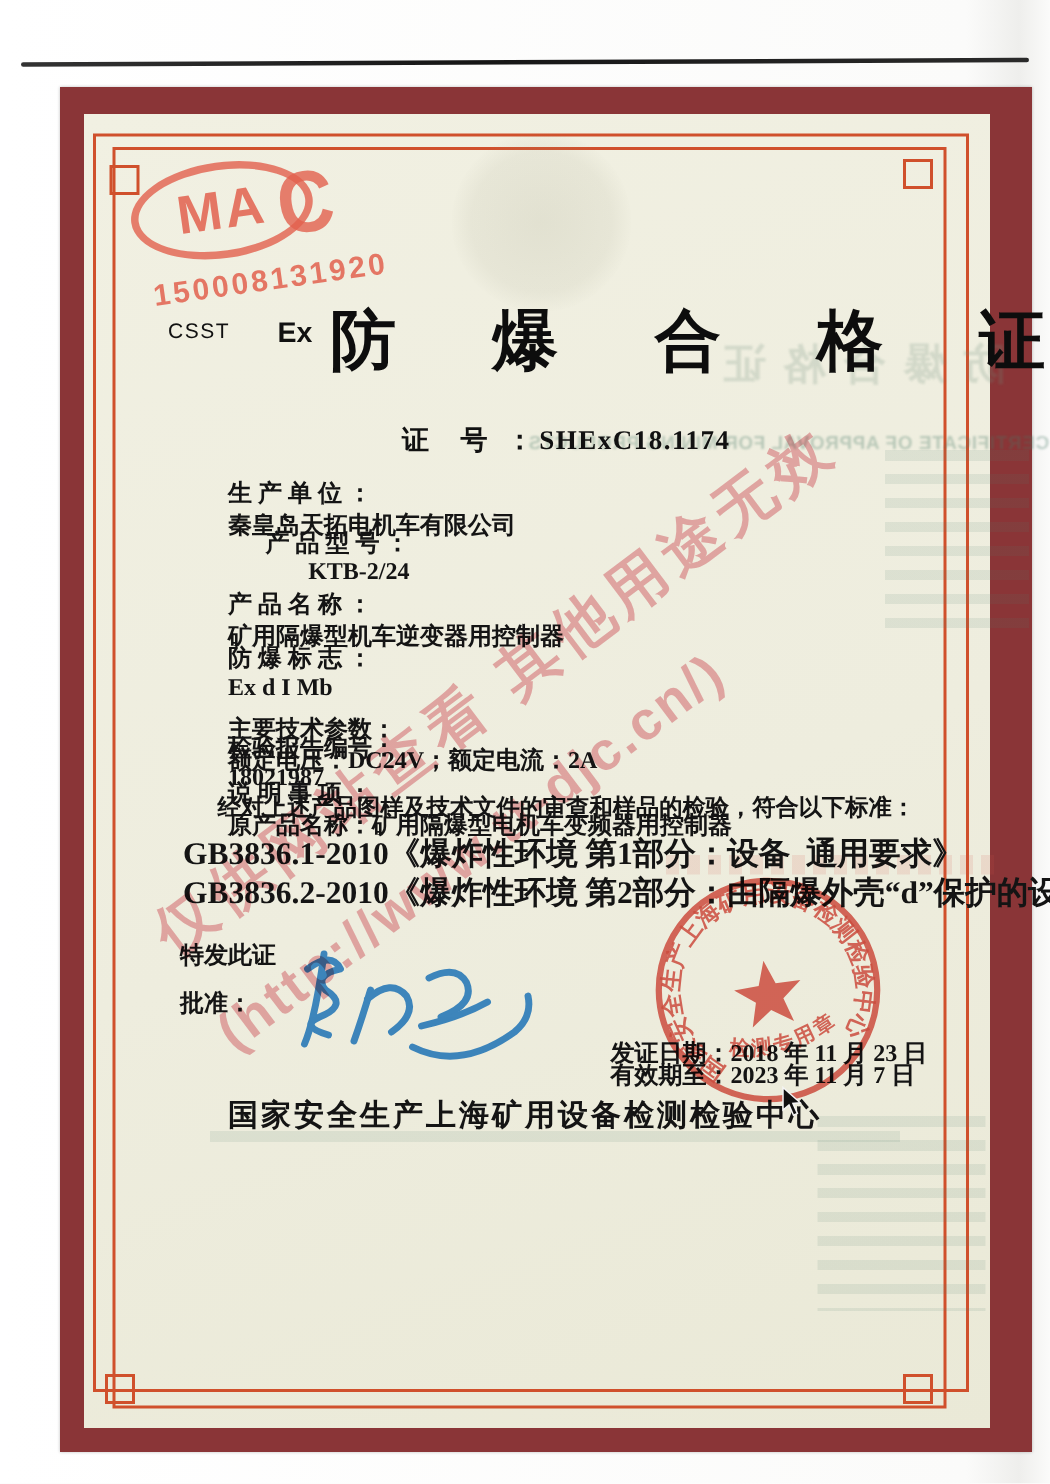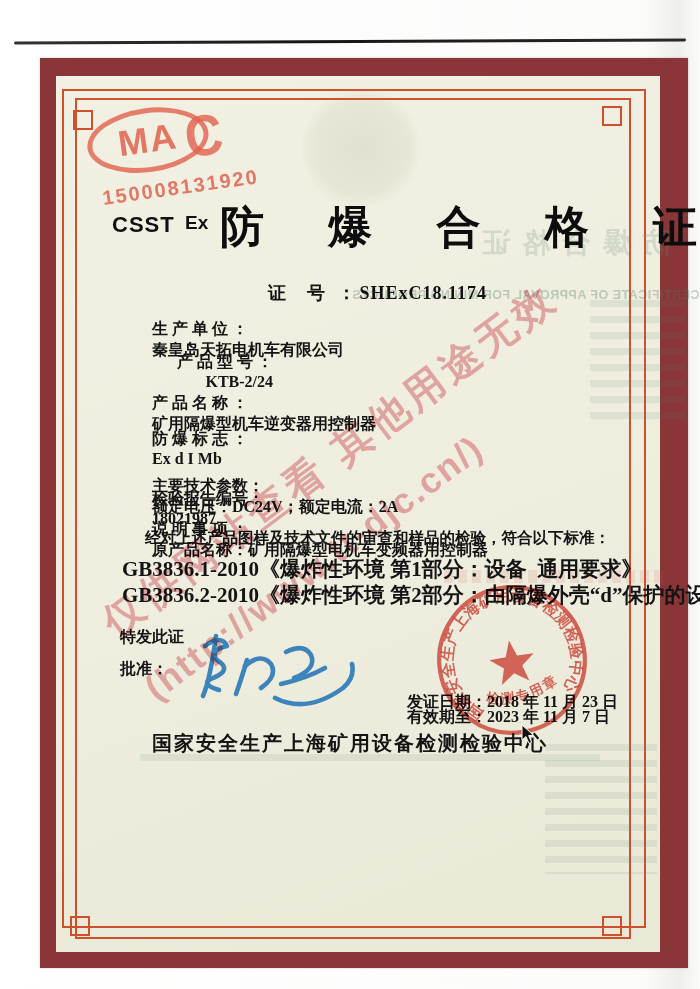--- a/index.html
+++ b/index.html
@@ -47,21 +47,21 @@
   .cma-ma { font-family:"Liberation Sans",sans-serif; font-weight:bold; font-size:36px;
             color:rgba(226,96,78,.85); letter-spacing:2px; }
   .cma-c { position:absolute; left:96px; top:6px; font-family:"Liberation Sans",sans-serif;
            font-weight:bold; font-size:58px; line-height:58px; color:rgba(226,96,78,.8);
            transform:scaleX(.9); }
   .cma-num { position:absolute; left:8px; top:72px; font-family:"Liberation Sans",sans-serif;
              font-size:20px; font-weight:bold; letter-spacing:2px; color:rgba(226,96,78,.85); }
 
   
   .csst { position:absolute; left:56px; top:136px; font-family:"Liberation Sans",sans-serif;
-          font-weight:bold; font-size:22px; color:#111; letter-spacing:1px; }
+          font-weight:normal; font-size:14px; color:#111; letter-spacing:1px; }
   .ex   { position:absolute; left:129px; top:136px; font-family:"Liberation Sans",sans-serif;
           font-weight:bold; font-size:19px; color:#111; }
   .big-title { position:absolute; left:164px; top:122px; font-family:"Liberation Sans",sans-serif;
                font-weight:bold; font-size:44px; color:#0d0d0d; letter-spacing:26px;
                white-space:pre; }
   .cert-line { position:absolute; left:176px; top:184px; font-size:18px; color:#111;
                white-space:pre; }
   .cert-line .lbl { font-weight:bold; letter-spacing:4px; }
   .cert-line .val { font-weight:bold; letter-spacing:1px;font-family:Liberation Serif, serif; }
 

